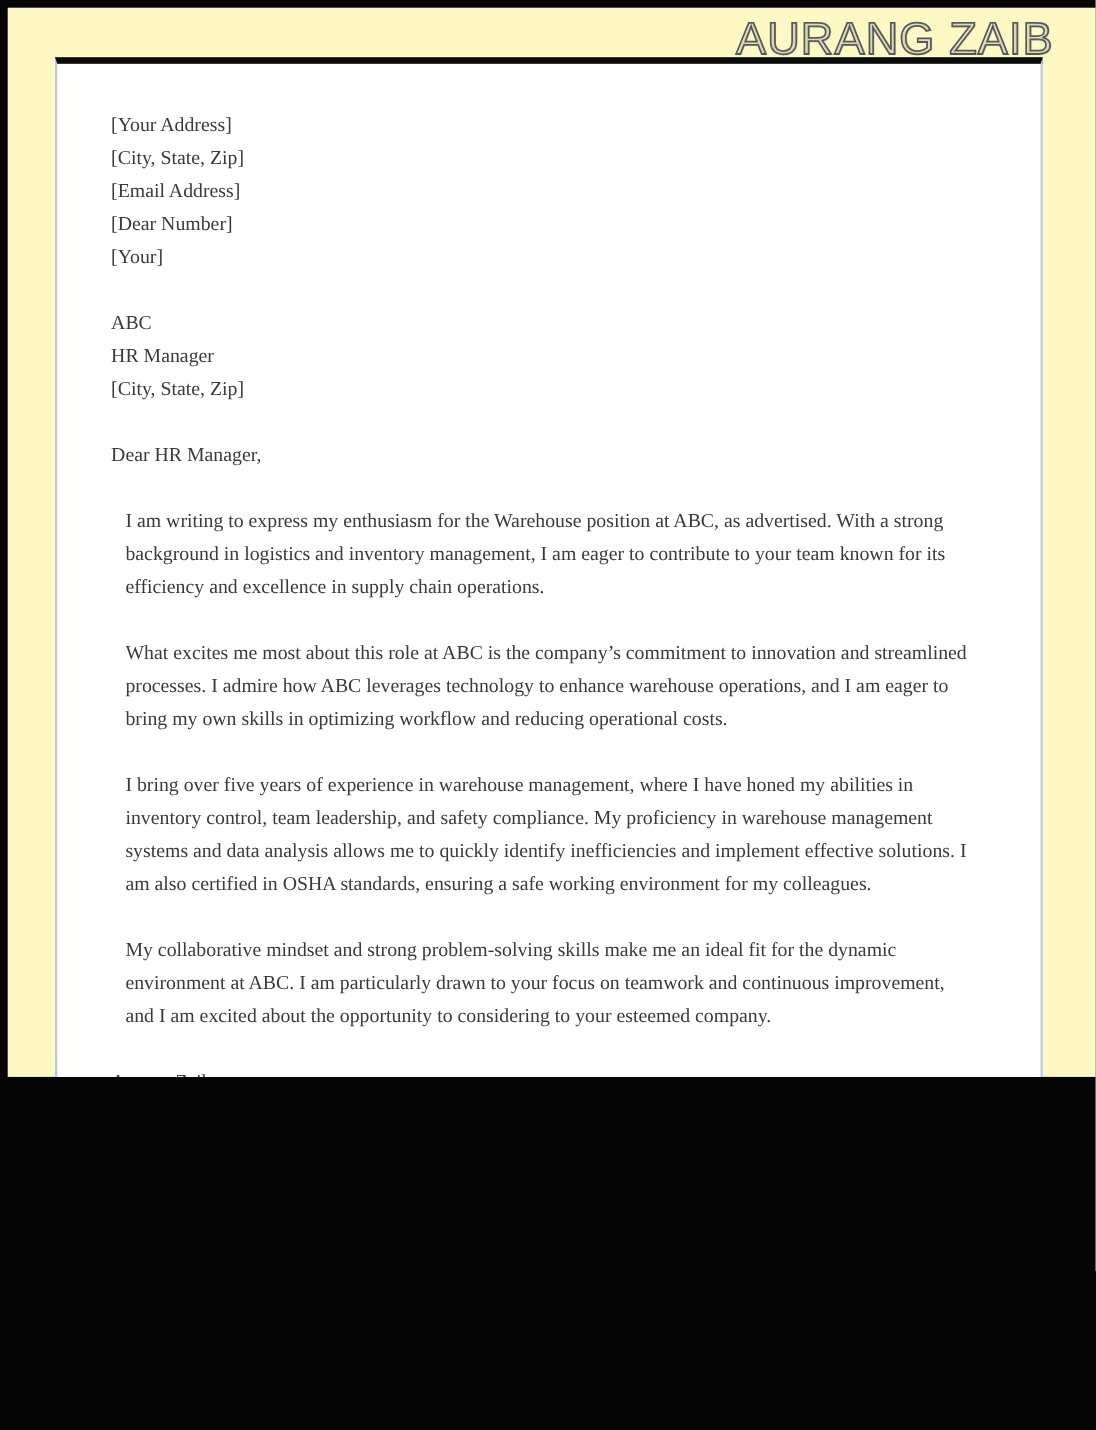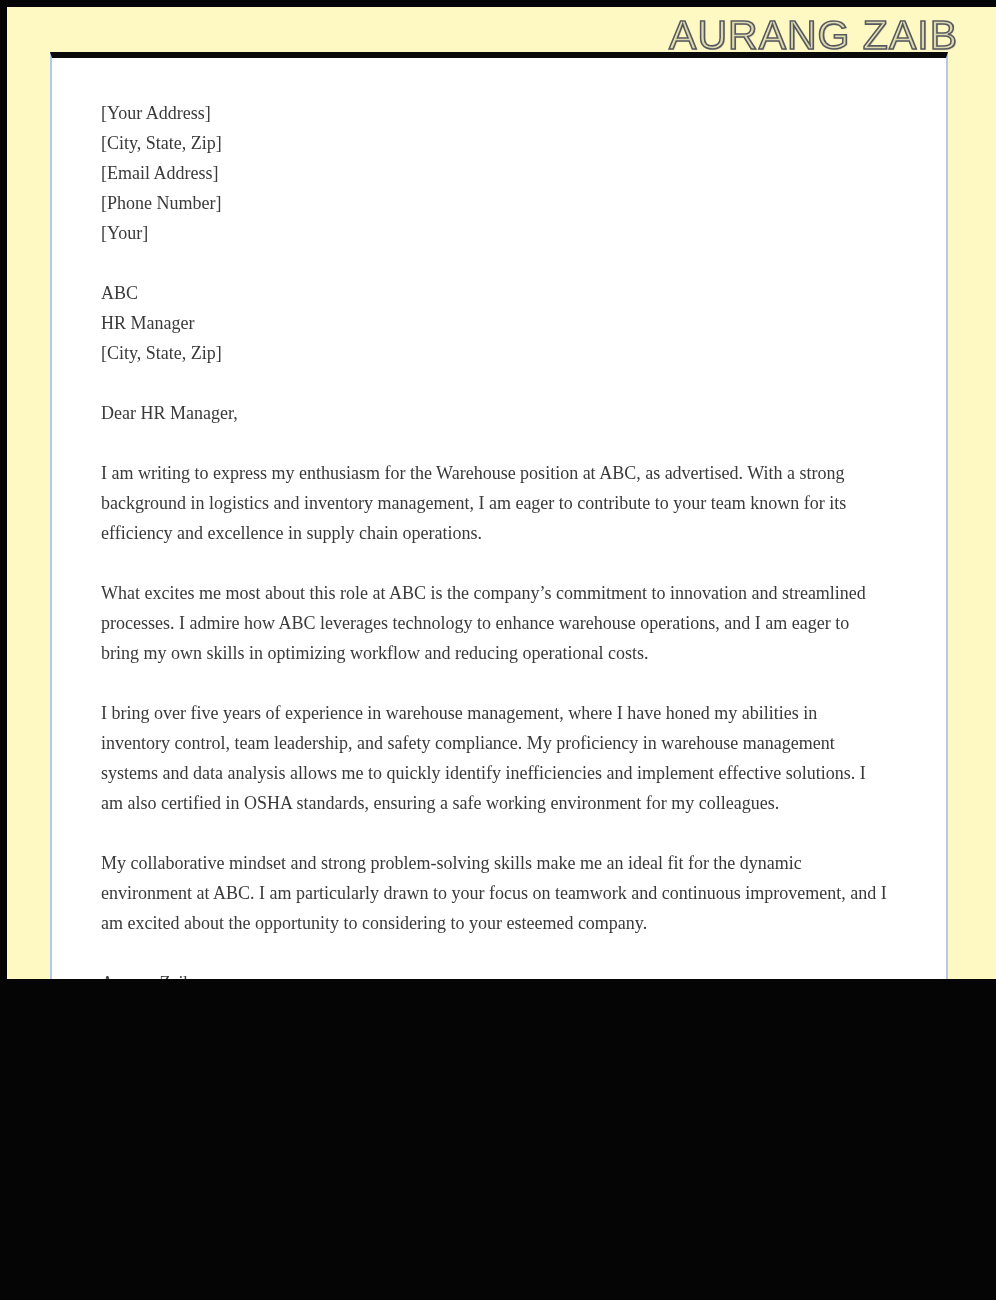--- a/index.html
+++ b/index.html
@@ -48,21 +48,21 @@
     border-top: 6px solid #0a0a0a;
     padding: 40px 58px 0 49px;
     font-size: 18px;
     font-weight: 300;
     line-height: 30px;
     color: #3a3a3a;
     overflow: hidden;
     font-family: Liberation Serif, serif;
   }
   .block { margin: 0 0 30px 0; }
-  .page p { margin: 0 0 30px 0; max-width: 800px; }
+  .page p { margin: 0 0 30px 13px; max-width: 800px; }
   .line { min-height: 30px; }
   .closing-block div { min-height: 30px; }
   .brand {
     position: absolute;
     right: 10px;
     bottom: 2px;
     font-size: 11px;
     line-height: 20px;
     font-weight: 400;
     color: #3c3c3c;
@@ -85,21 +85,21 @@
 <div class="canvas">
 
   <div class="applicant-name">AURANG ZAIB</div>
 
   <div class="page">
 
     <div class="block">
       <div class="line">[Your Address]</div>
       <div class="line">[City, State, Zip]</div>
       <div class="line">[Email Address]</div>
-      <div class="line">[Phone Number]</div>
+      <div class="line">[Dear Number]</div>
       <div class="line">[Your]</div>
     </div>
 
     <div class="block">
       <div class="line">ABC</div>
       <div class="line">HR Manager</div>
       <div class="line">[City, State, Zip]</div>
     </div>
 
     <div class="block line">Dear HR Manager,</div>

